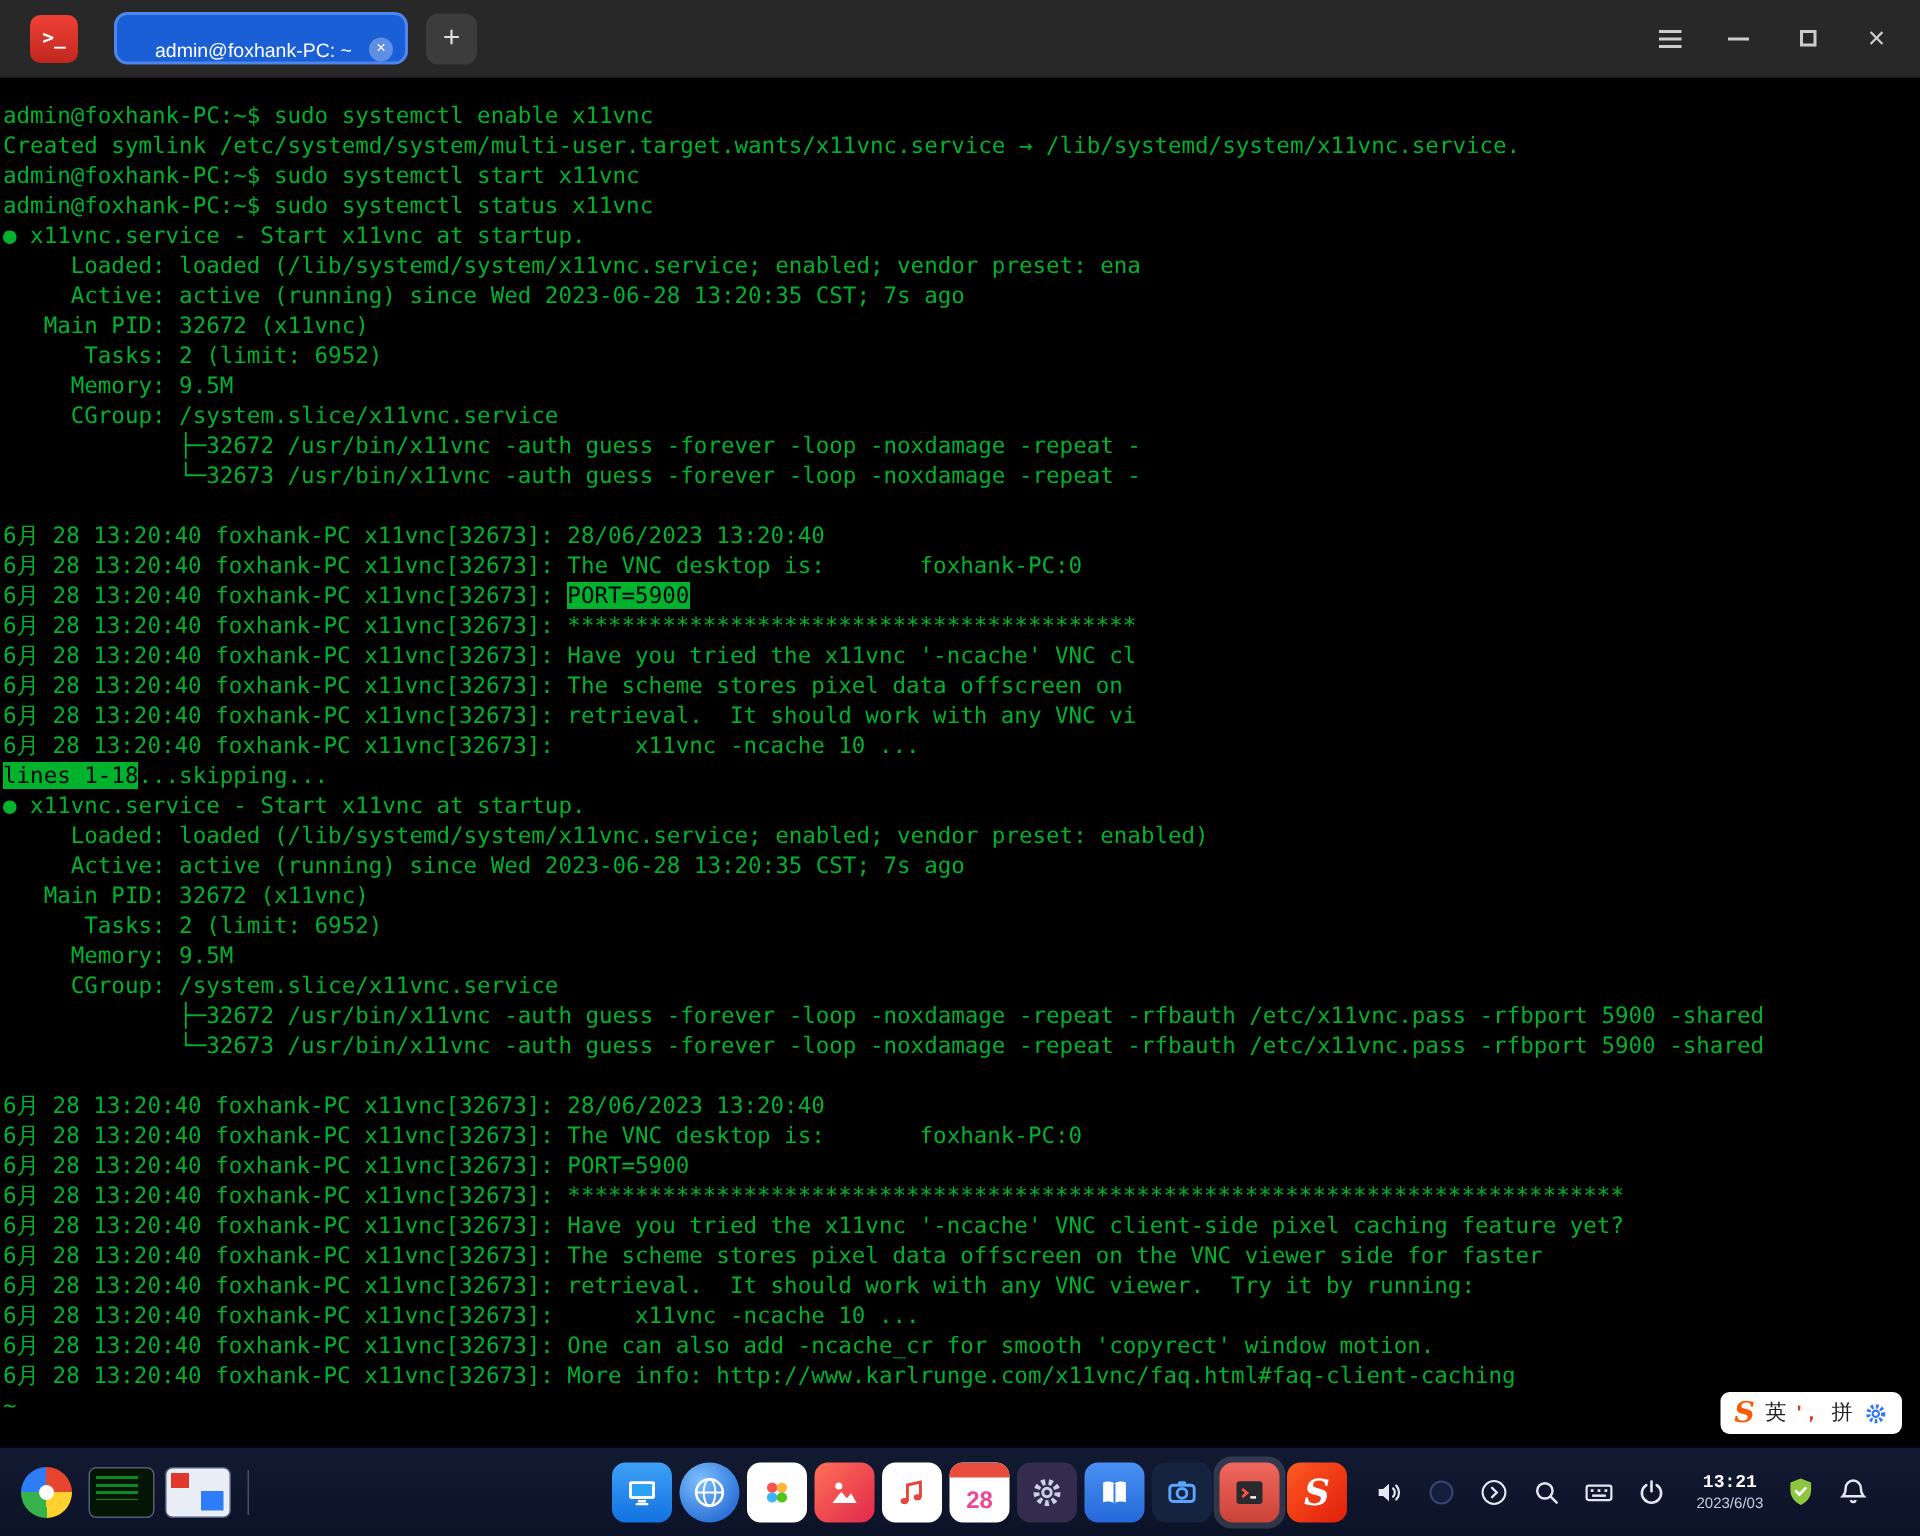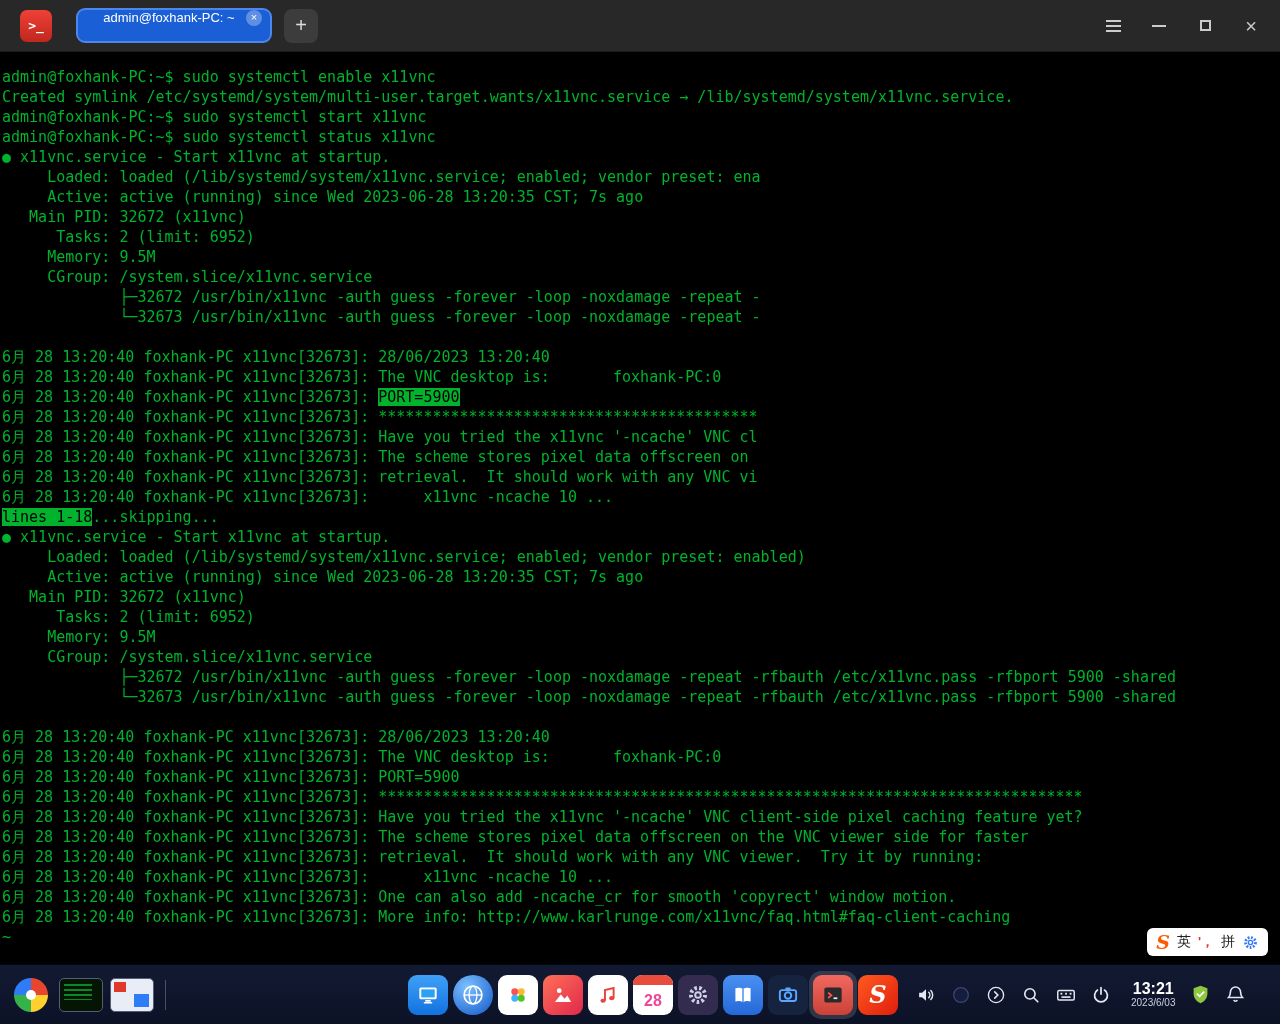--- a/index.html
+++ b/index.html
@@ -9,21 +9,21 @@
 
   
   .titlebar { position:absolute; top:0; left:0; right:0; height:52px; background:#282828;
               display:flex; align-items:center; border-bottom:1px solid #1a1a1a; }
   .app-icon { width:32px; height:32px; margin-left:20px; border-radius:7px;
               background:linear-gradient(180deg,#ef4136,#c0271e);
               color:#fff; font:bold 13px "DejaVu Sans Mono", monospace;
               display:flex; align-items:center; justify-content:center; }
   .tab { margin-left:24px; width:196px; height:35px; border-radius:9px;
          background:#1a5fd6; border:2px solid #4d86ec; color:#fff;
-         display:flex; align-items:flex-start; padding:0 8px 0 22px; }
+         display:flex; align-items:flex-end; padding:0 8px 0 22px; }
   .tab-title { flex:1; font-size:13px; text-align:center; white-space:nowrap; overflow:hidden; }
   .tab-close { width:16px; height:16px; border-radius:50%; background:rgba(255,255,255,.3);
                color:#fff; font-size:11px; line-height:15px; text-align:center; margin-left:8px; }
   .newtab { margin-left:12px; width:34px; height:34px; border-radius:8px; background:#3c3c3c;
             color:#ddd; font-size:20px; display:flex; align-items:center; justify-content:center; }
   .tb-spacer { flex:1; }
   .controls { display:flex; align-items:center; gap:4px; margin-right:8px; }
   .wbtn { width:42px; height:42px; display:flex; align-items:center; justify-content:center; color:#ccc; }
   .menu-lines { display:flex; flex-direction:column; gap:3px; }
   .menu-lines i { display:block; width:15px; height:2px; background:#ccc; }
@@ -87,21 +87,21 @@
   .ic-screenshot-tool { background:#16233f; }
   .ic-terminal { background:linear-gradient(180deg,#ef5044,#c22417); }
   .ic-sogou-input { background:linear-gradient(135deg,#ff5a21,#e01e0c); }
   .sogou-s { font:italic 700 24px "DejaVu Serif", serif; color:#fff; }
 
   .tray { display:flex; align-items:center; gap:11px; margin-left:16px; }
   .tray-icon { width:24px; height:24px; display:flex; align-items:center; justify-content:center; }
   .tray-icon svg { width:22px; height:22px; display:block; }
 
   .clock { margin-left:18px; text-align:center; color:#fff; }
-  .clock .time { font-size:16px; font-weight:700; line-height:17px; }
+  .clock .time { font-size:12px; font-weight:700; line-height:17px;font-family:Liberation Mono, monospace; }
   .clock .date { font-size:10px; color:#c9cede; line-height:12px; }
 
   .statusarea { display:flex; align-items:center; gap:9px; margin-left:12px; }
   .status-icon { width:26px; height:26px; display:flex; align-items:center; justify-content:center; }
   .status-icon svg { width:23px; height:23px; display:block; }
 </style>
 </head>
 <body>
 
 <div class="desktop">

